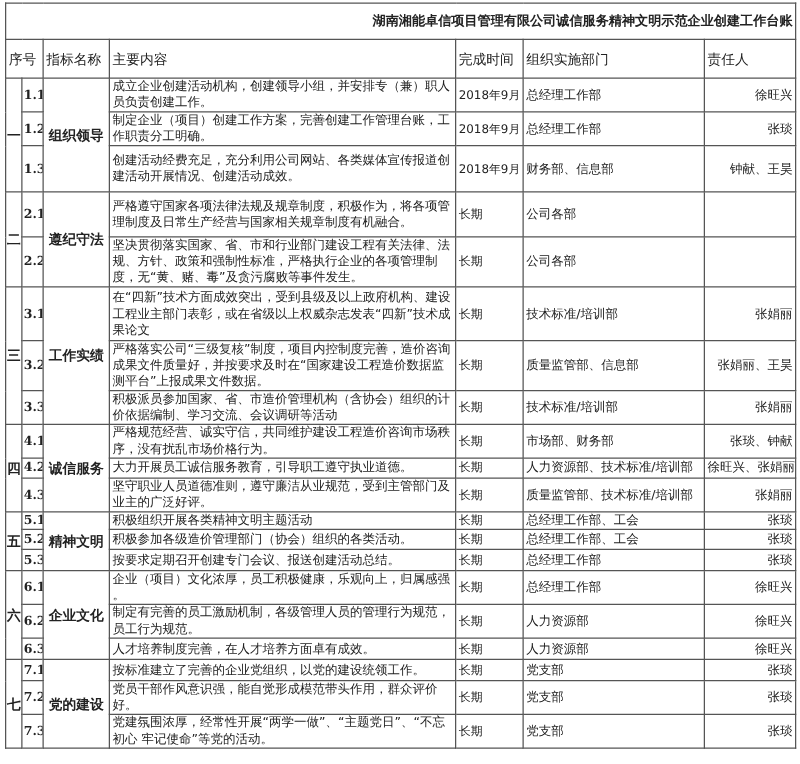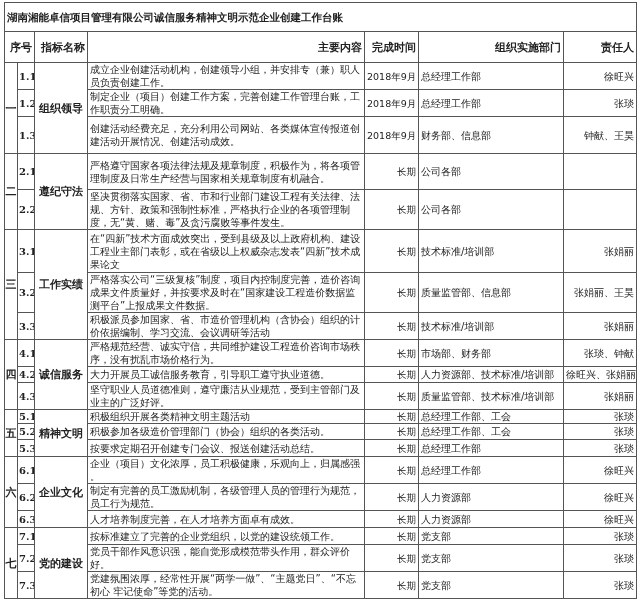--- a/index.html
+++ b/index.html
@@ -8,27 +8,27 @@
       position: absolute; left: 4px; top: 2px;
       width: 632px; border-collapse: collapse; table-layout: fixed;
       font-size: 10px; line-height: 13px;
     }
     table.ledger td, table.ledger th {
       border: 1px solid #555;
       padding: 0 2px;
       vertical-align: middle;
       overflow: hidden;
     }
-    .title-cell { height: 28px; text-align: left; font-weight: bold; font-size: 10.5px; letter-spacing: 0; }
-    .hdr th { height: 30px; font-weight: bold; font-size: 11px; text-align: right; }
+    .title-cell { height: 28px; text-align: right; font-weight: bold; font-size: 10.5px; letter-spacing: 0; }
+    .hdr th { height: 30px; font-weight: normal; font-size: 11px; text-align: left; }
     .num-roman { text-align: center; font-weight: bold; font-size: 11px; padding: 0 !important; }
     .num-sub { text-align: left; font-weight: bold; font-size: 10px; padding: 0 1px !important; white-space: nowrap; }
     .indicator { text-align: center; font-weight: bold; font-size: 11px; }
     .content { text-align: left; font-family: "DejaVu Sans", "Liberation Sans", sans-serif; font-size: 10px; line-height: 13px; }
-    .time { text-align: right; font-family: "DejaVu Sans", "Liberation Sans", sans-serif; font-size: 9.5px; white-space: nowrap; }
+    .time { text-align: left; font-family: "DejaVu Sans", "Liberation Sans", sans-serif; font-size: 9.5px; white-space: nowrap; }
     .dept { text-align: left; font-family: "DejaVu Sans", "Liberation Sans", sans-serif; font-size: 10px; white-space: nowrap; }
     .owner { text-align: right; font-family: "DejaVu Sans", "Liberation Sans", sans-serif; font-size: 10px; white-space: nowrap; }
   </style>
 </head>
 <body>
 
 <table class="ledger">
   <colgroup>
     <col style="width:13px">
     <col style="width:17px">

